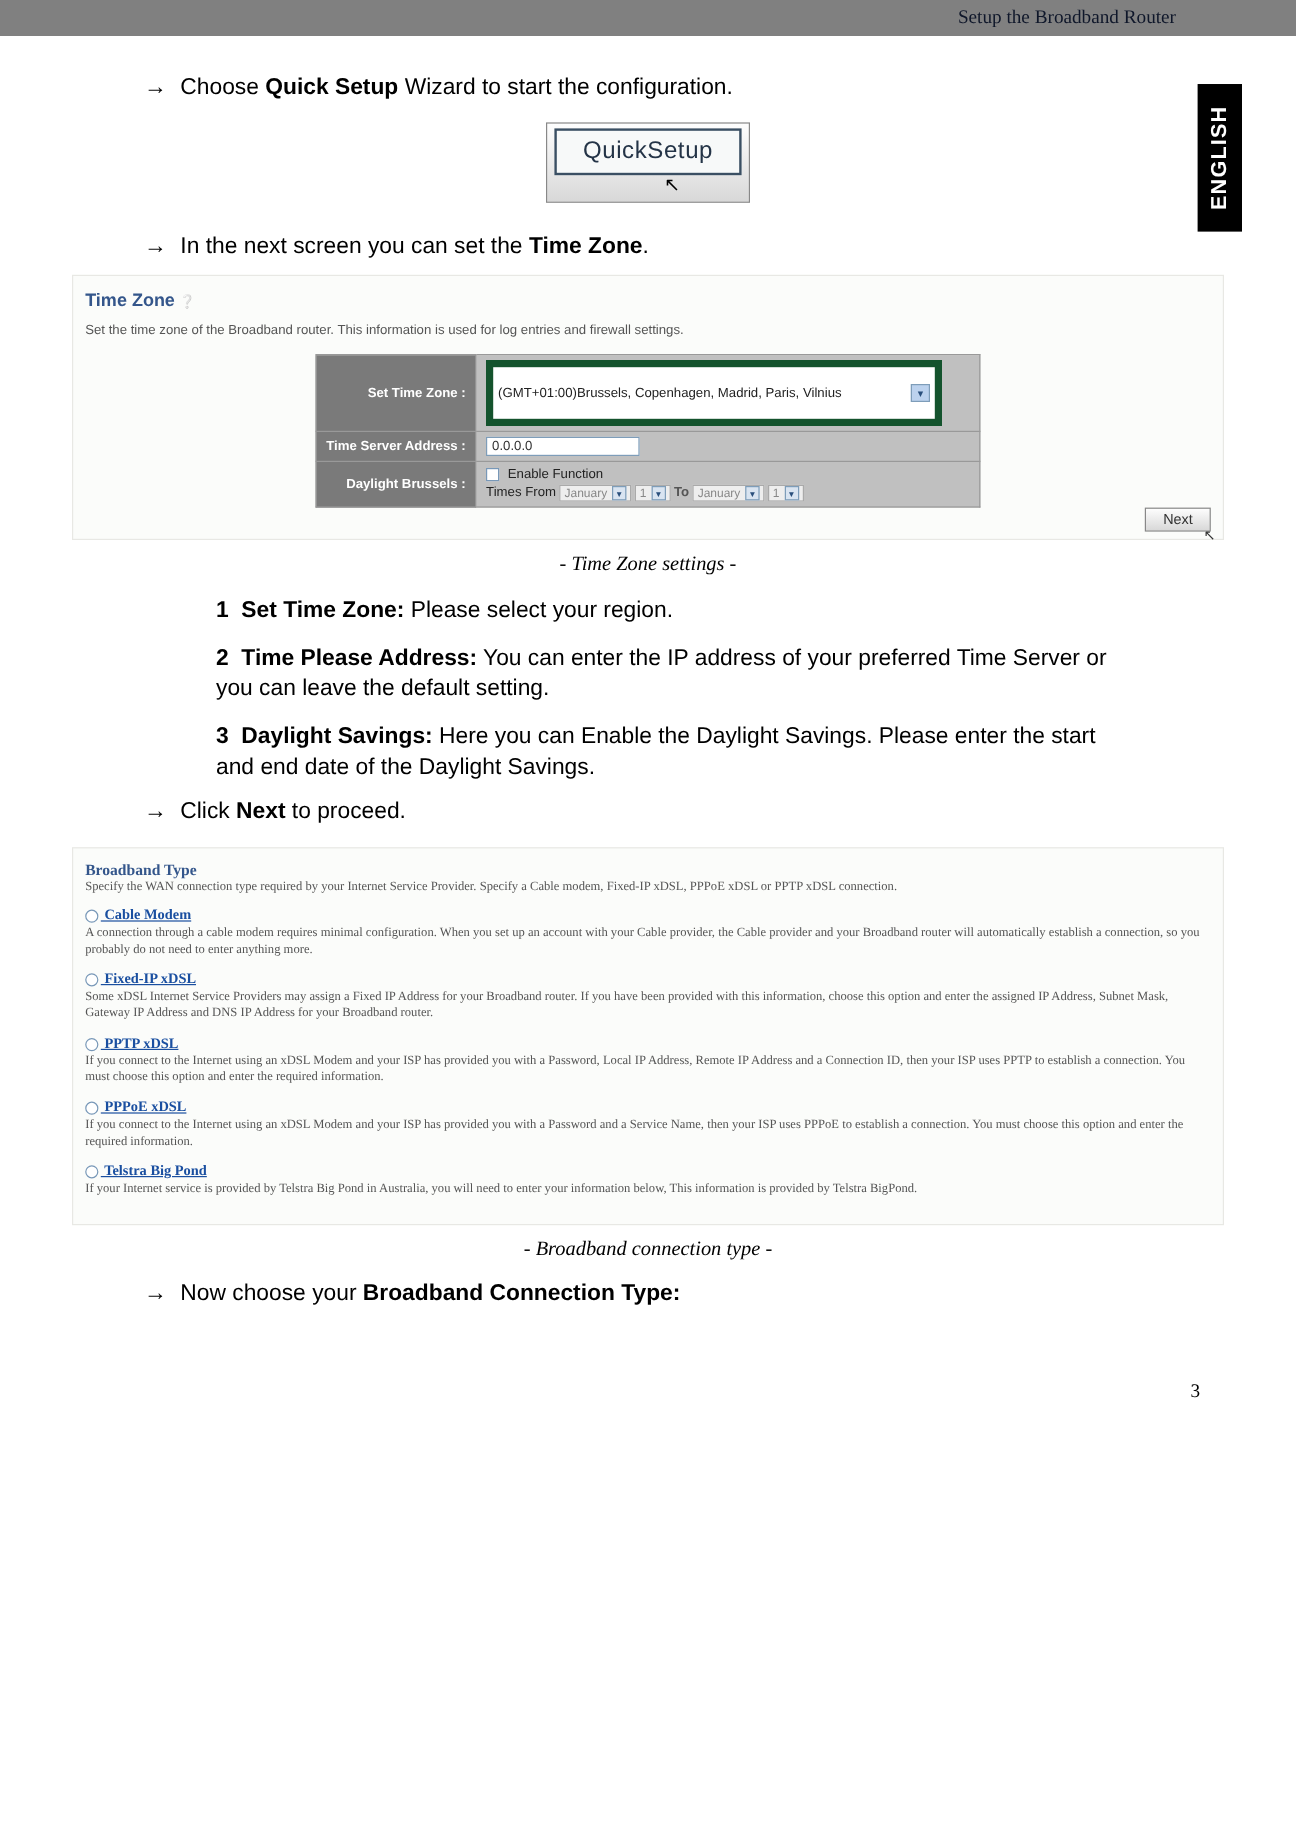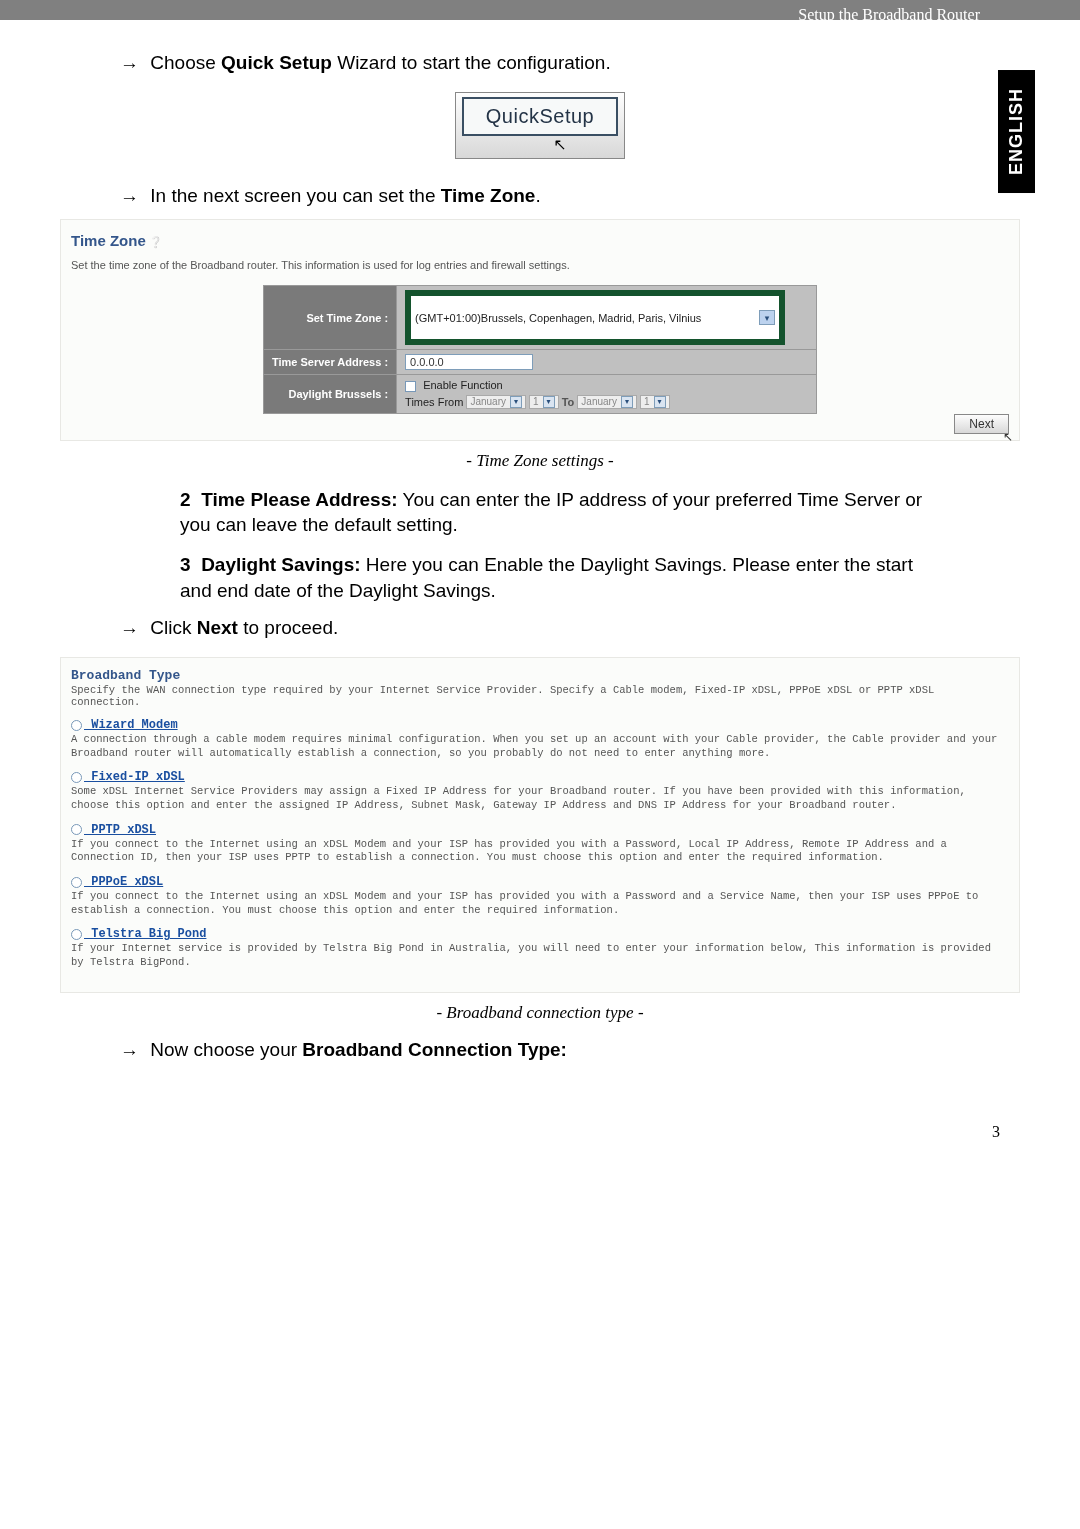--- a/index.html
+++ b/index.html
@@ -5,23 +5,23 @@
   * { box-sizing: border-box; }
   body {
     margin: 0;
     background: #fff;
     font-family: Arial, Helvetica, sans-serif;
     color: #000;
     width: 1080px;
   }
   .topbar {
     background: #808080;
-    height: 20px;
+    height: 30px;
     position: relative;
-    color: #ffffff;
+    color: #0f172a;
     font-family: "Times New Roman", serif;
     font-size: 16px;
   }
   .topbar span { position: absolute; right: 100px; top: 6px; }
   .side-tab {
     position: absolute;
     right: 45px;
     top: 70px;
     background: #000;
     color: #fff;
@@ -145,21 +145,21 @@
   .num-list { font-family: Arial, sans-serif; font-size: 19px; padding-left: 120px; padding-right: 90px; }
   .num-list li { margin-bottom: 14px; line-height: 1.35; }
   .num-list li .num { font-weight: bold; }
 
   
   .bb-panel {
     background: #fbfcfa;
     border: 1px solid #e8e8e4;
     padding: 10px 10px 12px 10px;
     margin: 18px 0 10px 0;
-    font-family: Liberation Mono, monospace;
+    font-family: Liberation Serif, serif;
     font-size: 11px;
     color: #555;
   }
   .bb-head { color: #34568b; font-weight: bold; font-size: 13px; margin-bottom: 1px; }
   .bb-sub { font-size: 10.5px; margin-bottom: 10px; }
   .bb-item { margin-bottom: 10px; }
   .bb-link { color: #1a4fa0; text-decoration: underline; font-weight: bold; font-size: 12px; }
   .radio { display: inline-block; width: 11px; height: 11px; border: 1px solid #7898b8; border-radius: 50%; vertical-align: middle; margin-right: 2px; background: #fff; }
   .bb-desc { font-size: 10.5px; line-height: 1.3; color: #555; margin-top: 1px; }
 
@@ -248,37 +248,40 @@
       </table>
 
     <div class="next-btn">Next</div>
     <div class="next-cursor">↖</div>
   </div>
 
   <div class="caption">- Time Zone settings -</div>
 
   <ol class="num-list" style="list-style:none; margin:0;">
     <li>
+      <span class="num">1</span>&nbsp;&nbsp;<b>Set Time Zone:</b><span> Please select your region.</span>
+    </li>
+    <li>
       <span class="num">2</span>&nbsp;&nbsp;<b>Time Please Address:</b><span> You can enter the IP address of your preferred Time Server or you can leave the default setting.</span>
     </li>
     <li>
       <span class="num">3</span>&nbsp;&nbsp;<b>Daylight Savings:</b><span> Here you can Enable the Daylight Savings. Please enter the start and end date of the Daylight Savings.</span>
     </li>
   </ol>
 
   <div class="arrow-line">
     <span class="arrow">→</span>
     <span>Click </span><b>Next</b><span> to proceed.</span>
   </div>
 
   <div class="bb-panel">
     <div class="bb-head">Broadband Type</div>
     <div class="bb-sub">Specify the WAN connection type required by your Internet Service Provider. Specify a Cable modem, Fixed-IP xDSL, PPPoE xDSL or PPTP xDSL connection.</div>
     <div id="bb-items">
-        <div class="bb-item"><span class="radio"></span><span class="bb-link"> Wizard Modem</span><div class="bb-desc">A connection through a cable modem requires minimal configuration. When you set up an account with your Cable provider, the Cable provider and your Broadband router will automatically establish a connection, so you probably do not need to enter anything more.</div></div>
+        <div class="bb-item"><span class="radio"></span><span class="bb-link"> Cable Modem</span><div class="bb-desc">A connection through a cable modem requires minimal configuration. When you set up an account with your Cable provider, the Cable provider and your Broadband router will automatically establish a connection, so you probably do not need to enter anything more.</div></div>
         <div class="bb-item"><span class="radio"></span><span class="bb-link"> Fixed-IP xDSL</span><div class="bb-desc">Some xDSL Internet Service Providers may assign a Fixed IP Address for your Broadband router. If you have been provided with this information, choose this option and enter the assigned IP Address, Subnet Mask, Gateway IP Address and DNS IP Address for your Broadband router.</div></div>
         <div class="bb-item"><span class="radio"></span><span class="bb-link"> PPTP xDSL</span><div class="bb-desc">If you connect to the Internet using an xDSL Modem and your ISP has provided you with a Password, Local IP Address, Remote IP Address and a Connection ID, then your ISP uses PPTP to establish a connection. You must choose this option and enter the required information.</div></div>
         <div class="bb-item"><span class="radio"></span><span class="bb-link"> PPPoE xDSL</span><div class="bb-desc">If you connect to the Internet using an xDSL Modem and your ISP has provided you with a Password and a Service Name, then your ISP uses PPPoE to establish a connection. You must choose this option and enter the required information.</div></div>
         <div class="bb-item"><span class="radio"></span><span class="bb-link"> Telstra Big Pond</span><div class="bb-desc">If your Internet service is provided by Telstra Big Pond in Australia, you will need to enter your information below, This information is provided by Telstra BigPond.</div></div>
       </div>
   </div>
 
   <div class="caption">- Broadband connection type -</div>
 
   <div class="arrow-line">

